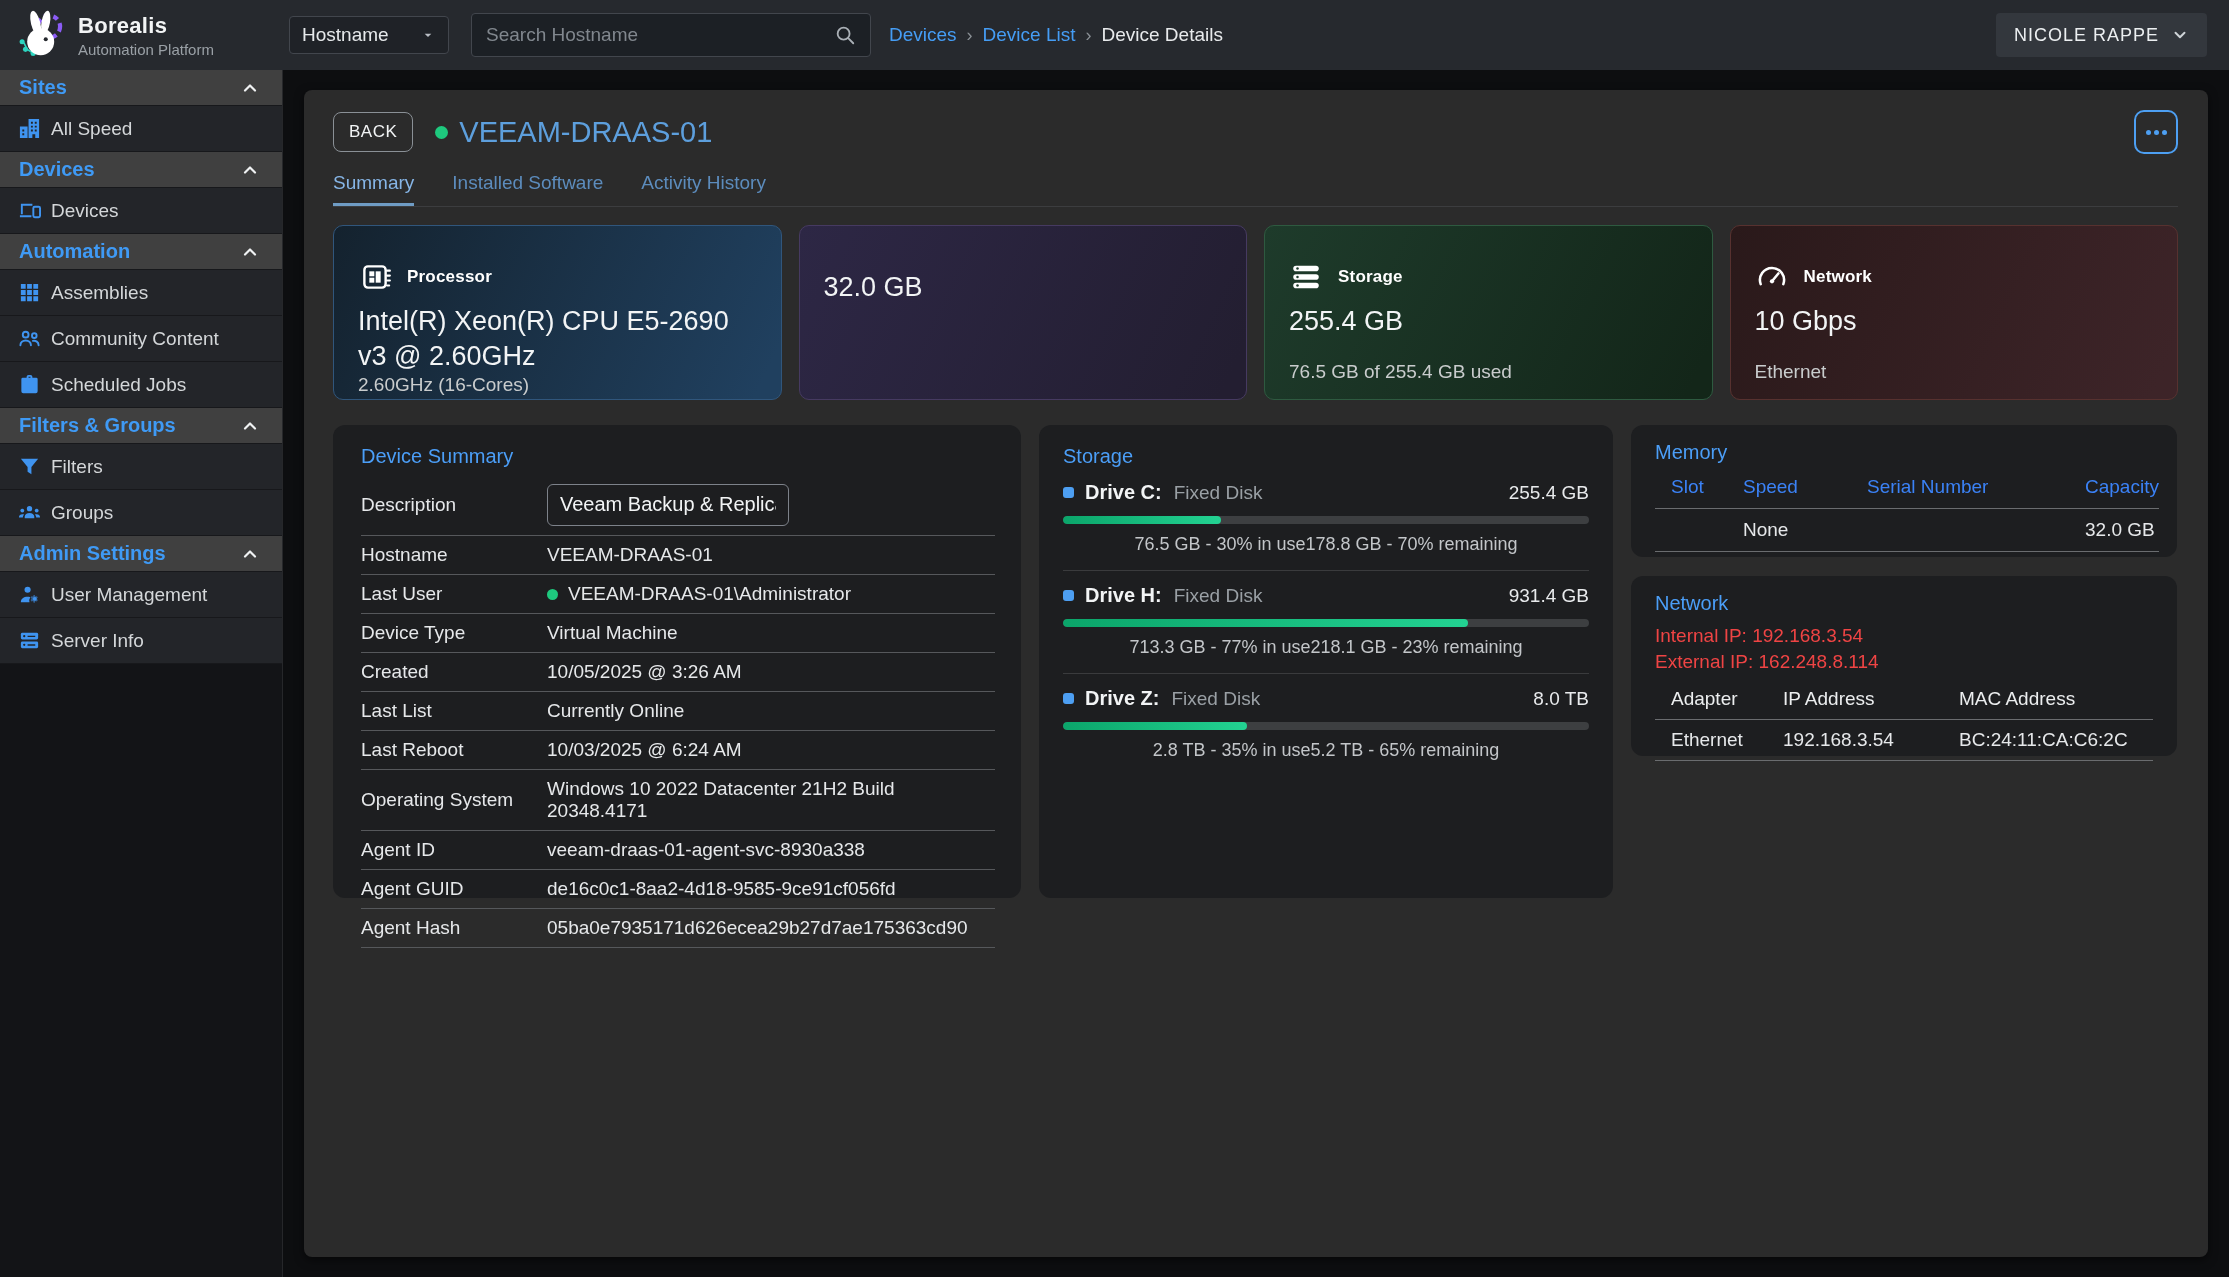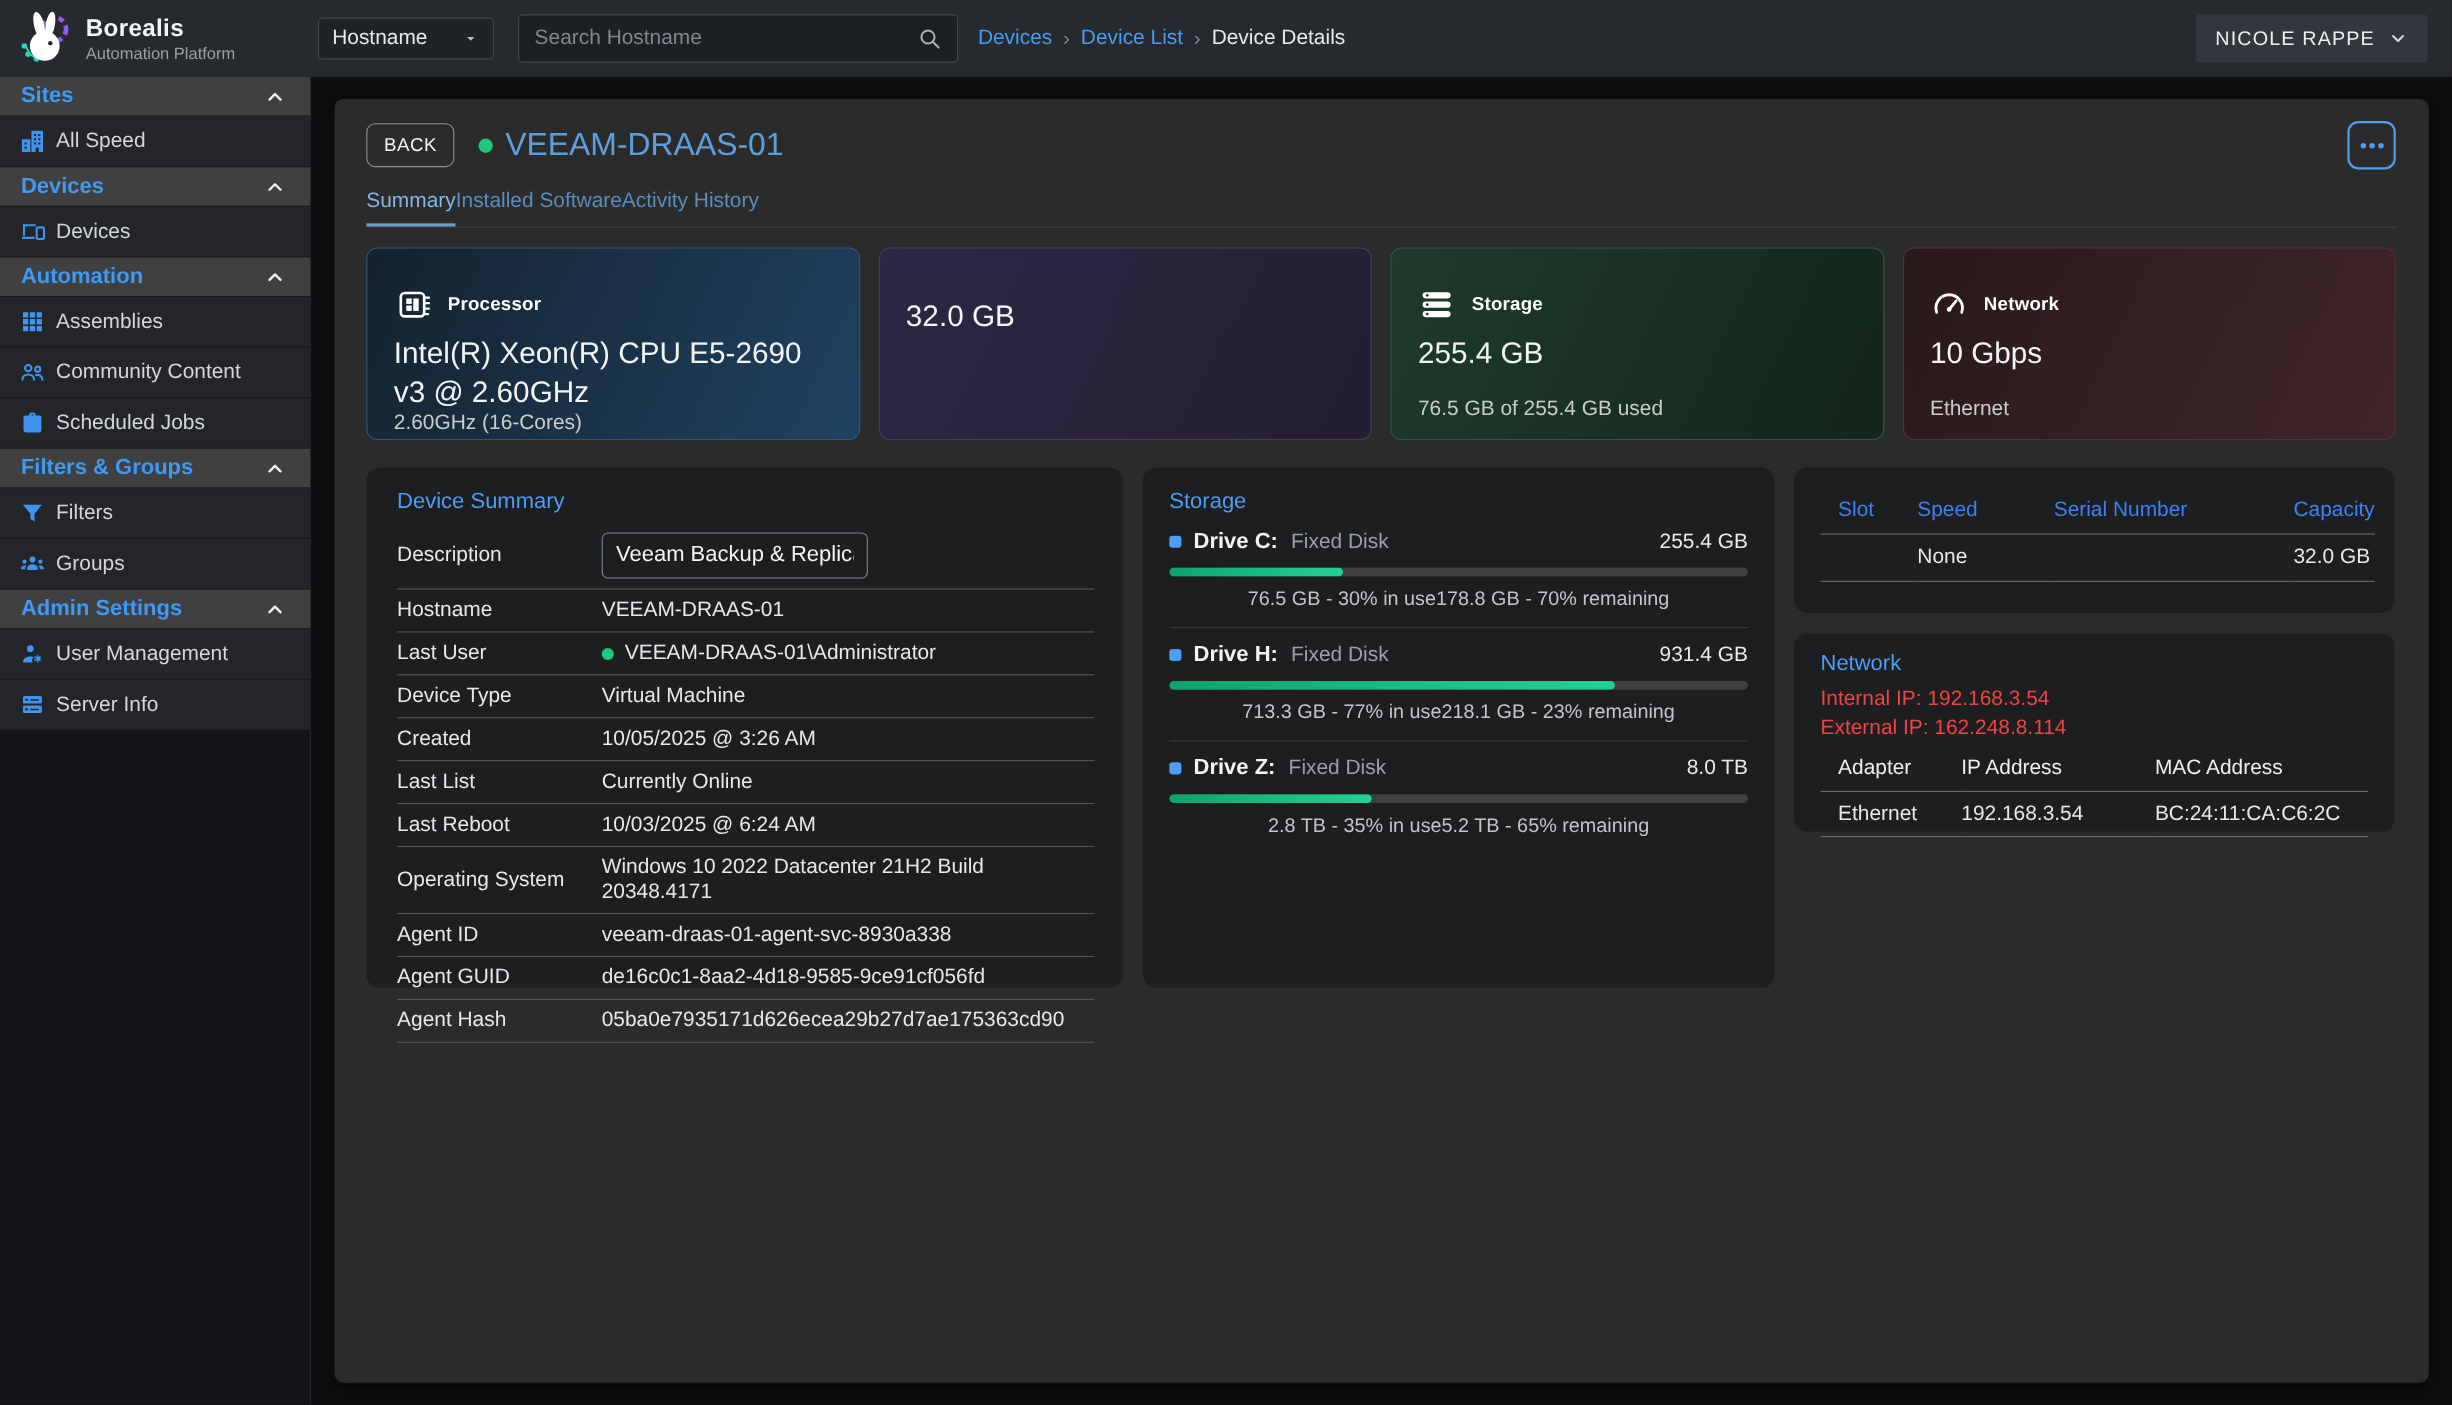--- a/index.html
+++ b/index.html
@@ -42,21 +42,21 @@
   .main { position:absolute; left:283px; top:70px; right:0; bottom:0; background:#0d0e10; }
   .card { position:absolute; left:21px; top:20px; width:1904px; height:1167px; background:#2b2b2b; border-radius:8px; box-shadow:0 3px 10px rgba(0,0,0,.55); padding:16px 30px 30px 29px; }
 
   .page-head { display:flex; align-items:center; height:52px; }
   .back-btn { padding:9px 15px; background:transparent; border:1px solid #8a9096; border-radius:8px; color:#f2f4f5; font-size:17px; letter-spacing:.5px; cursor:pointer; font-family:"Liberation Sans", sans-serif; }
   .status-dot { width:13px; height:13px; border-radius:50%; background:#1ec97e; margin:0 11px 0 22px; }
   .device-title { font-size:29px; color:#5d9fdd; }
   .menu-btn { margin-left:auto; width:44px; height:44px; background:transparent; border:2px solid #4d9ff2; border-radius:10px; display:flex; align-items:center; justify-content:center; gap:3px; cursor:pointer; }
   .menu-btn i { width:5px; height:5px; border-radius:50%; background:#4d9ff2; }
 
-  .tabs { margin-top:14px; display:flex; border-bottom:1px solid #3c3d3f; }
+  .tabs { margin-top:14px; display:flex; gap:38px; border-bottom:1px solid #3c3d3f; }
   .tab { font-size:19px; padding-bottom:9px; border-bottom:3px solid transparent; color:#5c8cbd; cursor:pointer; }
   .tab.active { color:#86b5e6; border-bottom-color:#6f9cc4; }
 
   
   .stat-row { margin-top:18px; display:flex; gap:17px; }
   .stat-card { flex:1; height:175px; border-radius:10px; padding:34px 22px 16px 24px; display:flex; flex-direction:column; }
   .stat-card.blue   { background:linear-gradient(115deg,#14222e 0%,#20405f 95%); border:1px solid #30567c; }
   .stat-card.purple { background:linear-gradient(115deg,#2d2745 0%,#231e31 95%); border:1px solid #463a61; }
   .stat-card.green  { background:linear-gradient(115deg,#1e3b2b 0%,#132619 95%); border:1px solid #2e5a40; }
   .stat-card.red    { background:linear-gradient(115deg,#2a191a 0%,#3d2428 95%); border:1px solid #57312f; }
@@ -490,20 +490,21 @@
             </div>
           <div class="drive-meta">
             <span>2.8 TB - 35% in use</span>
             <span>5.2 TB - 65% remaining</span>
           </div>
         </div>
       </section>
 
       <div class="right-col">
         <section class="panel memory-panel">
+          <div class="panel-title">Memory</div>
           <div class="mem-grid">
             <div class="h col-indent">Slot</div>
             <div class="h">Speed</div>
             <div class="h">Serial Number</div>
             <div class="h">Capacity</div>
             <div class="c col-indent"></div>
             <div class="c">None</div>
             <div class="c"></div>
             <div class="c">32.0 GB</div>
           </div>

